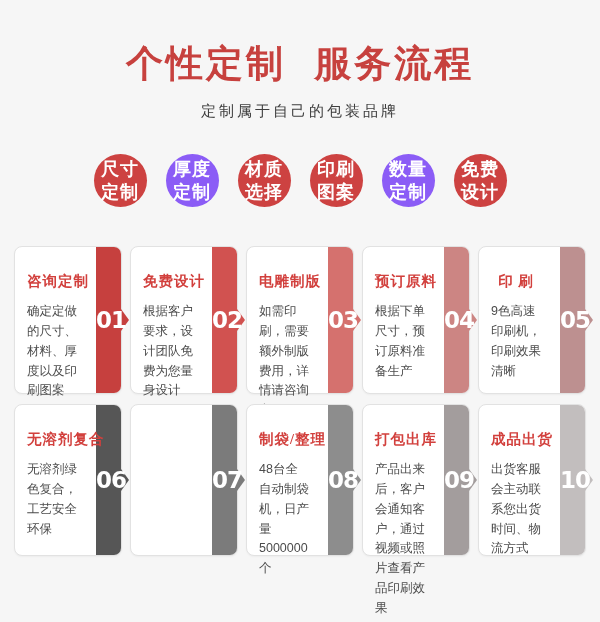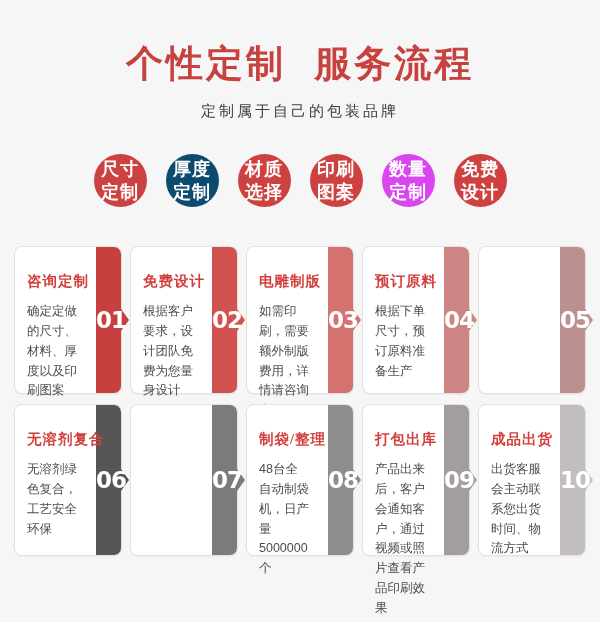--- a/index.html
+++ b/index.html
@@ -136,33 +136,33 @@
   <div class="header">
     <div class="main-title" style="color: rgb(199, 65, 62);">个性定制 服务流程</div>
     <div class="sub-title">定制属于自己的包装品牌</div>
   </div>
 
   <div class="circles">
       <div class="circle" style="background: rgb(205, 66, 65);">
         <span>尺寸</span>
         <span>定制</span>
       </div>
-      <div class="circle" style="background: #0c4a6e;">
+      <div class="circle" style="background: #8b5cf6;">
         <span>厚度</span>
         <span>定制</span>
       </div>
       <div class="circle" style="background: rgb(205, 66, 65);">
         <span>材质</span>
         <span>选择</span>
       </div>
       <div class="circle" style="background: rgb(205, 66, 65);">
         <span>印刷</span>
         <span>图案</span>
       </div>
-      <div class="circle" style="background: #d946ef;">
+      <div class="circle" style="background: #8b5cf6;">
         <span>数量</span>
         <span>定制</span>
       </div>
       <div class="circle" style="background: rgb(205, 66, 65);">
         <span>免费</span>
         <span>设计</span>
       </div>
     </div>
 
   <div class="steps">
@@ -200,20 +200,24 @@
           <div class="card-num">04</div>
           <div class="card-content">
             <div class="card-title">预订原料</div>
             <div class="card-desc">根据下单尺寸，预订原料准备生产</div>
           </div>
         </div>
         <div class="card">
           <div class="card-bar" style="background: rgb(189, 144, 144);"></div>
           <div class="card-arrow" style="border-left-color: rgb(189, 144, 144);"></div>
           <div class="card-num">05</div>
+          <div class="card-content">
+            <div class="card-title">印 刷</div>
+            <div class="card-desc">9色高速印刷机，印刷效果清晰</div>
+          </div>
         </div>
       </div>
     <div class="step-row row-2">
         <div class="card">
           <div class="card-bar" style="background: rgb(86, 86, 86);"></div>
           <div class="card-arrow" style="border-left-color: rgb(86, 86, 86);"></div>
           <div class="card-num">06</div>
           <div class="card-content">
             <div class="card-title">无溶剂复合</div>
             <div class="card-desc">无溶剂绿色复合，工艺安全环保</div>

